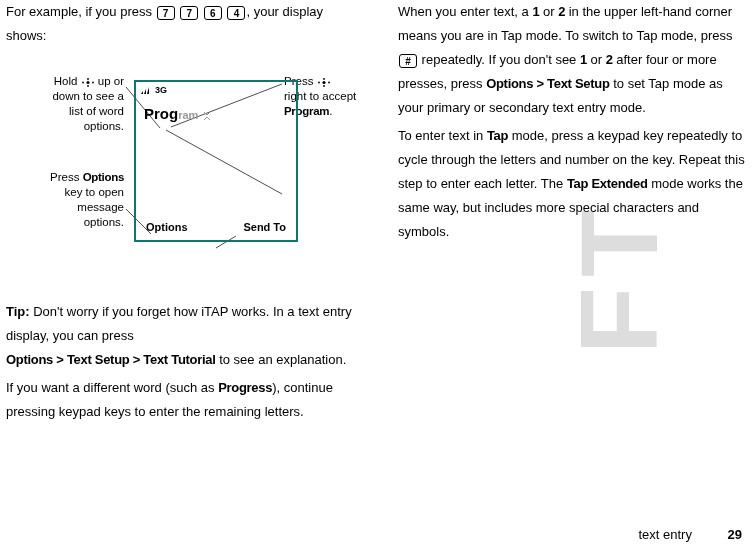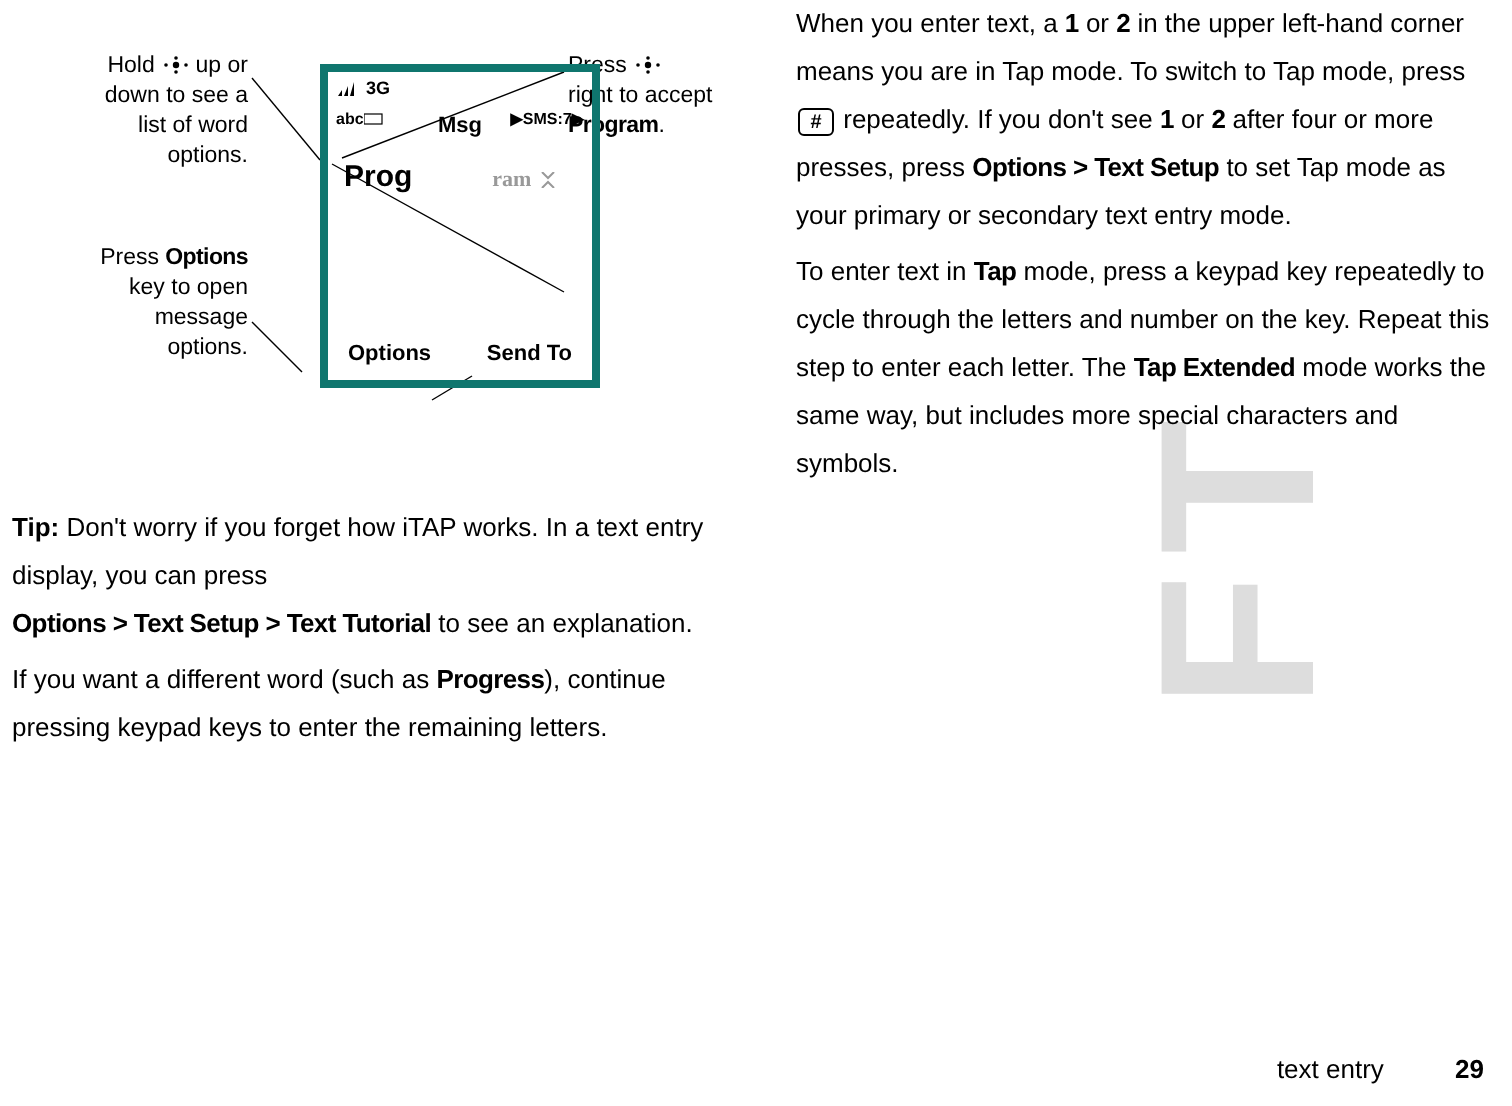--- a/index.html
+++ b/index.html
@@ -55,24 +55,23 @@
   .bold { font-weight: bold; }
   .diagram-wrap {
     position: relative;
     height: 232px;
     margin: 6px 0 14px 0;
   }
   .phone {
     position: absolute;
     left: 128px;
     top: 26px;
-    width: 140px;
+    width: 164px;
     height: 162px;
-    border: 4px solid #0f766e;
-    margin-left: 26px;
+    border: 2px solid #0f766e;
   }
   .statusbar {
     height: 16px;
     display: flex;
     align-items: center;
     font-size: 9px;
     font-weight: bold;
     padding: 0 4px;
     gap: 3px;
   }
@@ -99,21 +98,21 @@
     right: 4px;
     top: 1px;
     font-size: 8px;
     font-weight: bold;
     font-family: 'Arial Narrow', Arial, sans-serif;
   }
   .progrow {
     padding: 2px 8px;
   }
   .prog-typed { font-weight: bold; font-size: 15px; font-family: 'Arial Narrow', Arial, sans-serif; }
-  .prog-suggest { color: #999; font-weight: bold; font-size: 11px; font-family: Liberation Serif, serif; padding-left: 40px; }
+  .prog-suggest { color: #999; font-weight: bold; font-size: 11px; font-family: Liberation Sans, sans-serif; }
   .softkeys {
     position: absolute;
     bottom: 0;
     left: 0; right: 0;
     display: flex;
     justify-content: space-between;
     padding: 3px 10px;
     font-size: 11px;
     font-weight: bold;
     font-family: 'Arial Narrow', Arial, sans-serif;
@@ -145,20 +144,27 @@
   p { margin-bottom: 4px; }
 </style>
 </head>
 <body>
 
 <div class="watermark">FT</div>
 
 <div class="page">
 
   <div class="col left">
+    <p>
+      <span>For example, if you press </span>
+      <span class="keycap">7</span>
+      <span class="keycap">7</span>
+      <span class="keycap">6</span>
+      <span class="keycap">4</span><span>, your display shows:</span>
+    </p>
 
     <div class="diagram-wrap">
 
       <div class="callout left-side" style="left:0; top:20px; width:118px;">
         Hold <svg class="navdot" width="14" height="9">
             <circle cx="7" cy="4.5" r="1.6" fill="#000"></circle>
             <circle cx="2" cy="4.5" r="0.9" fill="#000"></circle>
             <circle cx="12" cy="4.5" r="0.9" fill="#000"></circle>
             <circle cx="7" cy="1" r="0.9" fill="#000"></circle>
             <circle cx="7" cy="8" r="0.9" fill="#000"></circle>
@@ -188,27 +194,20 @@
         <line x1="276" y1="140" x2="160" y2="76" stroke="#000" stroke-width="0.7"></line>
         <line x1="210" y1="194" x2="230" y2="182" stroke="#000" stroke-width="0.7"></line>
       </svg>
 
       <div class="phone">
         <div class="statusbar">
           <svg width="12" height="10" class="sig">
               <path d="M1 9 L3 9 L3 6 Z M4 9 L6 9 L6 4 Z M7 9 L9 9 L9 2 Z" fill="#000"></path>
             </svg>
           <span>3G</span>
-        </div>
-        <div class="msgrow">
-          <span class="abc-ind"><span>abc</span><svg width="10" height="7" style="vertical-align:middle">
-                <rect x="0" y="1" width="9" height="5" fill="none" stroke="#000" stroke-width="0.6"></rect>
-              </svg></span>
-          <span class="msg-label">Msg</span>
-          <span class="sms-ind">▶<span>SMS:7</span>▶</span>
         </div>
         <div class="progrow">
           <span class="prog-typed">Prog</span><span class="prog-suggest">ram</span>
           <svg width="10" height="8" style="vertical-align:middle">
               <path d="M2 0 L5 3 L8 0 M2 8 L5 5 L8 8" stroke="#999" stroke-width="1" fill="none"></path>
             </svg>
         </div>
         <div class="softkeys">
           <span>Options</span>
           <span>Send To</span>

